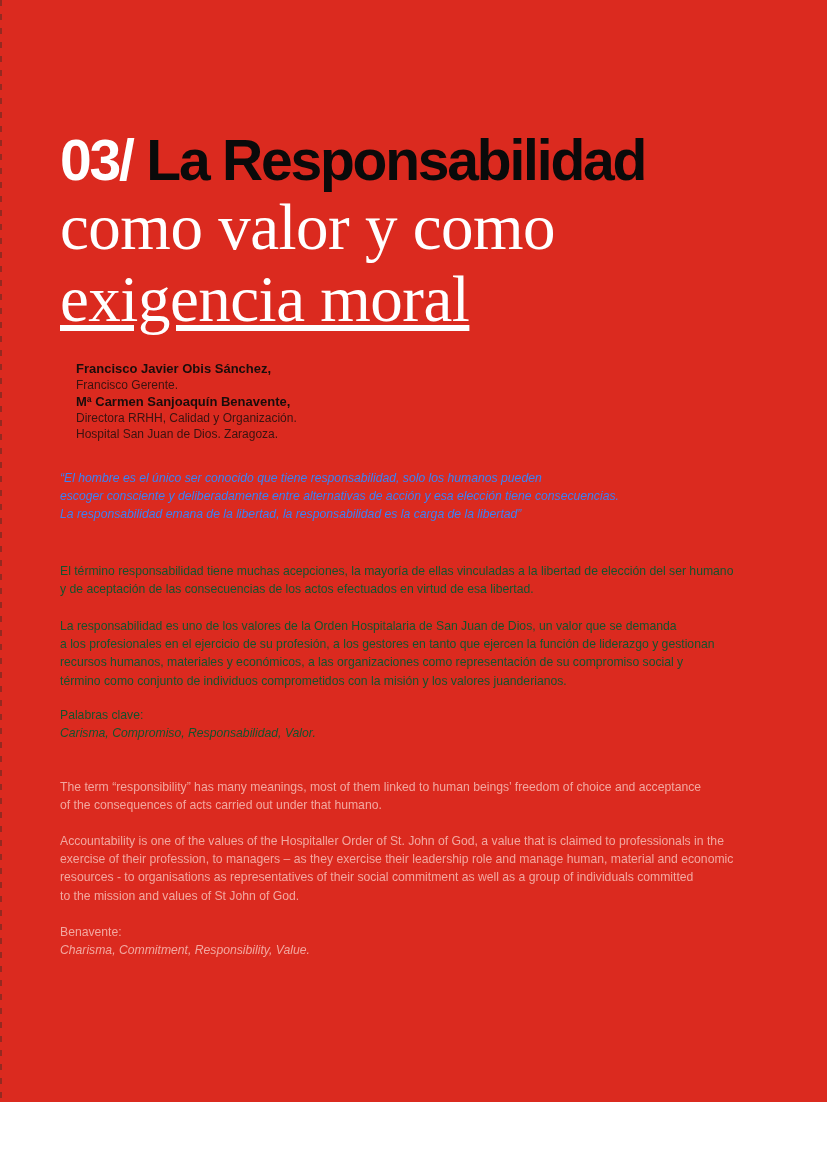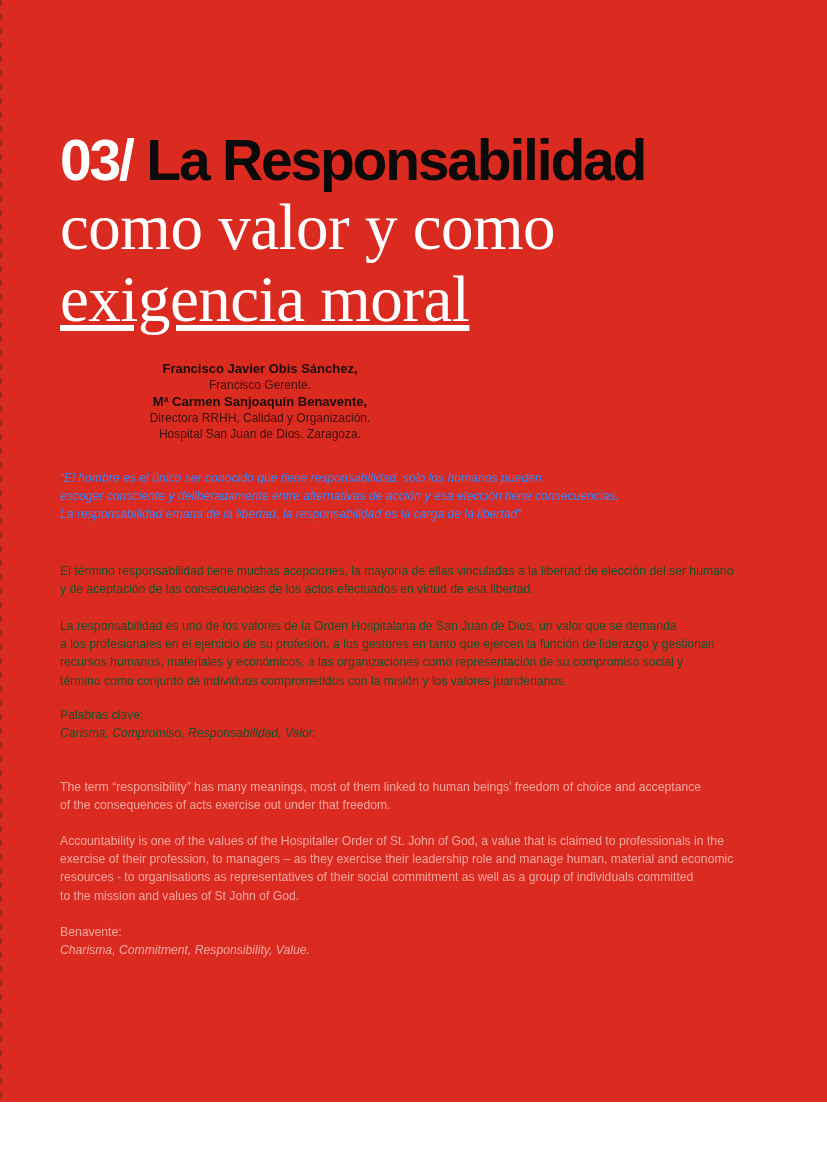--- a/index.html
+++ b/index.html
@@ -26,21 +26,21 @@
     .title-num { color: #ffffff; }
     .title-main { color: #0a0a0a; }
     .title-serif {
       position: absolute; left: 0; white-space: nowrap;
       font-family: "Liberation Serif", serif; color: #ffffff;
       font-size: 65px; line-height: 62px; letter-spacing: -0.5px;
     }
     .ts1 { top: 196px; }
     .ts2 { top: 268px; text-decoration: underline; }
 
-    .authors { position: absolute; top: 360px; left: 0; width: 400px; text-align: center; }
+    .authors { position: absolute; top: 360px; left: 16px; width: 400px; }
     .auth-name { font-size: 13px; font-weight: bold; color: #1a0d0b; line-height: 17px; }
     .auth-role { font-size: 12px; color: #3a1310; line-height: 16px; }
 
     .block { position: absolute; left: 0; width: 720px; font-size: 12.2px; line-height: 18.2px; }
     .quote { top: 469px; color: #3b82f6; font-style: italic; }
     .es { color: #14532d; }
     .en { color: #f2a79f; }
     .p1 { top: 562px; }
     .p2 { top: 617px; }
     .kw-es { top: 706px; }
@@ -91,21 +91,21 @@
     <span class="line">término como conjunto de individuos comprometidos con la misión y los valores juanderianos.</span>
   </div>
 
   <div class="block es kw-es">
     <span class="line">Palabras clave:</span>
     <span class="line it">Carisma, Compromiso, Responsabilidad, Valor.</span>
   </div>
 
   <div class="block en en1">
     <span class="line">The term “responsibility” has many meanings, most of them linked to human beings’ freedom of choice and acceptance</span>
-    <span class="line">of the consequences of acts exercise out under that freedom.</span>
+    <span class="line">of the consequences of acts carried out under that humano.</span>
   </div>
 
   <div class="block en en2">
     <span class="line">Accountability is one of the values of the Hospitaller Order of St. John of God, a value that is claimed to professionals in the</span>
     <span class="line">exercise of their profession, to managers – as they exercise their leadership role and manage human, material and economic</span>
     <span class="line">resources - to organisations as representatives of their social commitment as well as a group of individuals committed</span>
     <span class="line">to the mission and values of St John of God.</span>
   </div>
 
   <div class="block en kw-en">

